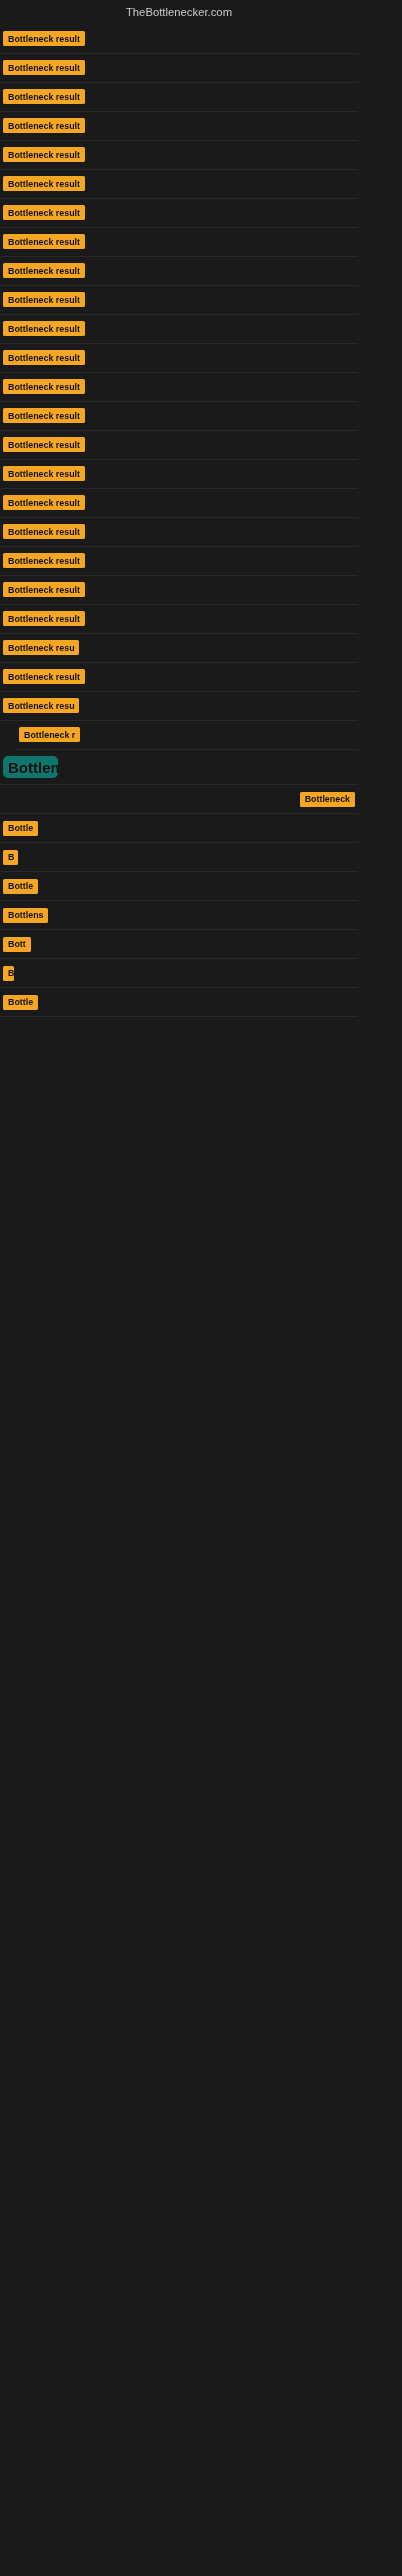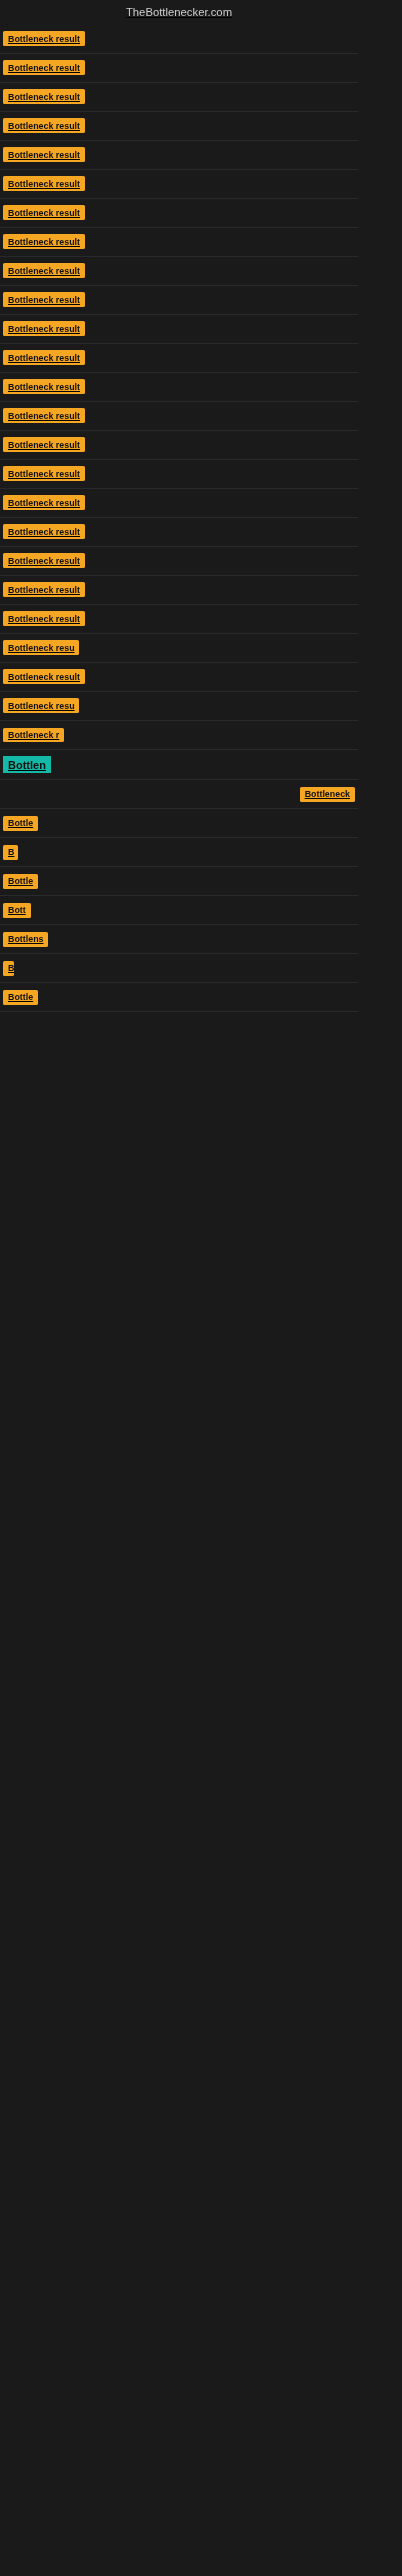--- a/index.html
+++ b/index.html
@@ -11,21 +11,21 @@
       width: 403px;
       min-height: 2576px;
       background-color: #1a1a1a;
       font-family: Arial, sans-serif;
       position: relative;
     }
   </style>
 </head>
 <body>
 
-<div style="position:relative; width:358px; min-height:2576px; background:#1a1a1a;text-decoration:underline;">
+<div style="position:relative; width:358px; min-height:2576px; background:#1a1a1a;">
 
   <div style="text-align:center; color:#cccccc; font-size:11.3px; padding:6.4px 0 3.2px 0; font-weight:normal;">TheBottlenecker.com</div>
 
   <div style="position:relative; padding: 3.2px 0;">
   <div style="position: relative; padding: 6.4px 3.2px; border-bottom: 0.8px solid rgb(42, 42, 42); min-height: 29px; display: flex; align-items: center;">
         <span style="display: inline-block; background-color: rgb(245, 166, 35); color: rgb(17, 17, 17); font-size: 8.9px; font-weight: bold; padding: 2.4px 4.8px; border-radius: 1.6px; max-width: 129px; overflow: hidden; white-space: nowrap; text-overflow: clip;">Bottleneck result</span>
       </div>
       <div style="position: relative; padding: 6.4px 3.2px; border-bottom: 0.8px solid rgb(42, 42, 42); min-height: 29px; display: flex; align-items: center;">
         <span style="display: inline-block; background-color: rgb(245, 166, 35); color: rgb(17, 17, 17); font-size: 8.9px; font-weight: bold; padding: 2.4px 4.8px; border-radius: 1.6px; max-width: 129px; overflow: hidden; white-space: nowrap; text-overflow: clip;">Bottleneck result</span>
       </div>
@@ -88,43 +88,43 @@
       </div>
       <div style="position: relative; padding: 6.4px 3.2px; border-bottom: 0.8px solid rgb(42, 42, 42); min-height: 29px; display: flex; align-items: center;">
         <span style="display: inline-block; background-color: rgb(245, 166, 35); color: rgb(17, 17, 17); font-size: 8.9px; font-weight: bold; padding: 2.4px 4.8px; border-radius: 1.6px; max-width: 97px; overflow: hidden; white-space: nowrap; text-overflow: clip;">Bottleneck resu</span>
       </div>
       <div style="position: relative; padding: 6.4px 3.2px; border-bottom: 0.8px solid rgb(42, 42, 42); min-height: 29px; display: flex; align-items: center;">
         <span style="display: inline-block; background-color: rgb(245, 166, 35); color: rgb(17, 17, 17); font-size: 8.9px; font-weight: bold; padding: 2.4px 4.8px; border-radius: 1.6px; max-width: 113px; overflow: hidden; white-space: nowrap; text-overflow: clip;">Bottleneck result</span>
       </div>
       <div style="position: relative; padding: 6.4px 3.2px; border-bottom: 0.8px solid rgb(42, 42, 42); min-height: 29px; display: flex; align-items: center;">
         <span style="display: inline-block; background-color: rgb(245, 166, 35); color: rgb(17, 17, 17); font-size: 8.9px; font-weight: bold; padding: 2.4px 4.8px; border-radius: 1.6px; max-width: 95px; overflow: hidden; white-space: nowrap; text-overflow: clip;">Bottleneck resu</span>
       </div>
-      <div style="position: relative; padding: 6.4px 3.2px; border-bottom: 0.8px solid rgb(42, 42, 42); min-height: 29px; display: flex; align-items: flex-end;">
+      <div style="position: relative; padding: 6.4px 3.2px; border-bottom: 0.8px solid rgb(42, 42, 42); min-height: 29px; display: flex; align-items: flex-start; margin-left: 16px;">
         <span style="display: inline-block; background-color: rgb(245, 166, 35); color: rgb(17, 17, 17); font-size: 8.9px; font-weight: bold; padding: 2.4px 4.8px; border-radius: 1.6px; max-width: 72px; overflow: hidden; white-space: nowrap; text-overflow: clip;">Bottleneck r</span>
       </div>
       <div style="position: relative; padding: 6.4px 3.2px; border-bottom: 0.8px solid rgb(42, 42, 42); min-height: 29px; display: flex; align-items: center;">
-        <span style="display: inline-block; background-color: #14b8a6; color: rgb(17, 17, 17); font-size: 11px; font-weight: bold; padding: 2.4px 4.8px; border-radius: 0; max-width: 55px; overflow: hidden; white-space: nowrap; text-overflow: clip;">Bottlen</span>
+        <span style="display: inline-block; background-color: #0f766e; color: rgb(17, 17, 17); font-size: 15px; font-weight: bold; padding: 2.4px 4.8px; border-radius: 5px; max-width: 55px; overflow: hidden; white-space: nowrap; text-overflow: clip;">Bottlen</span>
       </div>
       <div style="position: relative; padding: 6.4px 3.2px; border-bottom: 0.8px solid rgb(42, 42, 42); min-height: 29px; display: flex; align-items: center; justify-content: flex-end;">
         <span style="display: inline-block; background-color: rgb(245, 166, 35); color: rgb(17, 17, 17); font-size: 8.9px; font-weight: bold; padding: 2.4px 4.8px; border-radius: 1.6px; max-width: 66px; overflow: hidden; white-space: nowrap; text-overflow: clip;">Bottleneck</span>
       </div>
       <div style="position: relative; padding: 6.4px 3.2px; border-bottom: 0.8px solid rgb(42, 42, 42); min-height: 29px; display: flex; align-items: center;">
         <span style="display: inline-block; background-color: rgb(245, 166, 35); color: rgb(17, 17, 17); font-size: 8.9px; font-weight: bold; padding: 2.4px 4.8px; border-radius: 1.6px; max-width: 44px; overflow: hidden; white-space: nowrap; text-overflow: clip;">Bottle</span>
       </div>
       <div style="position: relative; padding: 6.4px 3.2px; border-bottom: 0.8px solid rgb(42, 42, 42); min-height: 29px; display: flex; align-items: center;">
         <span style="display: inline-block; background-color: rgb(245, 166, 35); color: rgb(17, 17, 17); font-size: 8.9px; font-weight: bold; padding: 2.4px 4.8px; border-radius: 1.6px; max-width: 14.5px; overflow: hidden; white-space: nowrap; text-overflow: clip;">B</span>
       </div>
       <div style="position: relative; padding: 6.4px 3.2px; border-bottom: 0.8px solid rgb(42, 42, 42); min-height: 29px; display: flex; align-items: center;">
         <span style="display: inline-block; background-color: rgb(245, 166, 35); color: rgb(17, 17, 17); font-size: 8.9px; font-weight: bold; padding: 2.4px 4.8px; border-radius: 1.6px; max-width: 44px; overflow: hidden; white-space: nowrap; text-overflow: clip;">Bottle</span>
       </div>
       <div style="position: relative; padding: 6.4px 3.2px; border-bottom: 0.8px solid rgb(42, 42, 42); min-height: 29px; display: flex; align-items: center;">
-        <span style="display: inline-block; background-color: rgb(245, 166, 35); color: rgb(17, 17, 17); font-size: 8.9px; font-weight: bold; padding: 2.4px 4.8px; border-radius: 1.6px; max-width: 35px; overflow: hidden; white-space: nowrap; text-overflow: clip;">Bott</span>
+        <span style="display: inline-block; background-color: rgb(245, 166, 35); color: rgb(17, 17, 17); font-size: 8.9px; font-weight: bold; padding: 2.4px 4.8px; border-radius: 1.6px; max-width: 52px; overflow: hidden; white-space: nowrap; text-overflow: clip;">Bottlens</span>
       </div>
       <div style="position: relative; padding: 6.4px 3.2px; border-bottom: 0.8px solid rgb(42, 42, 42); min-height: 29px; display: flex; align-items: center;">
-        <span style="display: inline-block; background-color: rgb(245, 166, 35); color: rgb(17, 17, 17); font-size: 8.9px; font-weight: bold; padding: 2.4px 4.8px; border-radius: 1.6px; max-width: 52px; overflow: hidden; white-space: nowrap; text-overflow: clip;">Bottlens</span>
+        <span style="display: inline-block; background-color: rgb(245, 166, 35); color: rgb(17, 17, 17); font-size: 8.9px; font-weight: bold; padding: 2.4px 4.8px; border-radius: 1.6px; max-width: 35px; overflow: hidden; white-space: nowrap; text-overflow: clip;">Bott</span>
       </div>
       <div style="position: relative; padding: 6.4px 3.2px; border-bottom: 0.8px solid rgb(42, 42, 42); min-height: 29px; display: flex; align-items: center;">
         <span style="display: inline-block; background-color: rgb(245, 166, 35); color: rgb(17, 17, 17); font-size: 8.9px; font-weight: bold; padding: 2.4px 4.8px; border-radius: 1.6px; max-width: 11.3px; overflow: hidden; white-space: nowrap; text-overflow: clip;">B</span>
       </div>
       <div style="position: relative; padding: 6.4px 3.2px; border-bottom: 0.8px solid rgb(42, 42, 42); min-height: 29px; display: flex; align-items: center;">
         <span style="display: inline-block; background-color: rgb(245, 166, 35); color: rgb(17, 17, 17); font-size: 8.9px; font-weight: bold; padding: 2.4px 4.8px; border-radius: 1.6px; max-width: 40px; overflow: hidden; white-space: nowrap; text-overflow: clip;">Bottle</span>
       </div>
     </div>
 
 </div>

